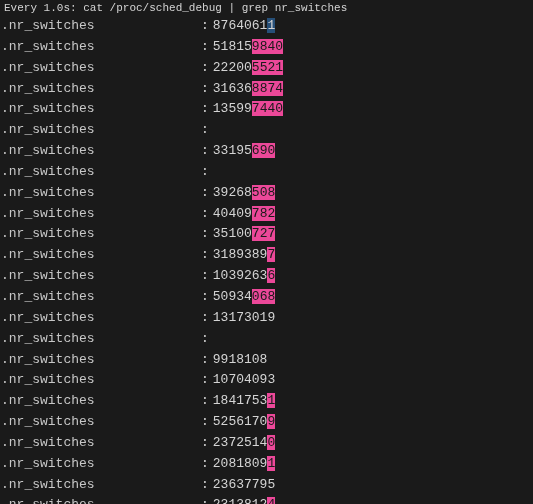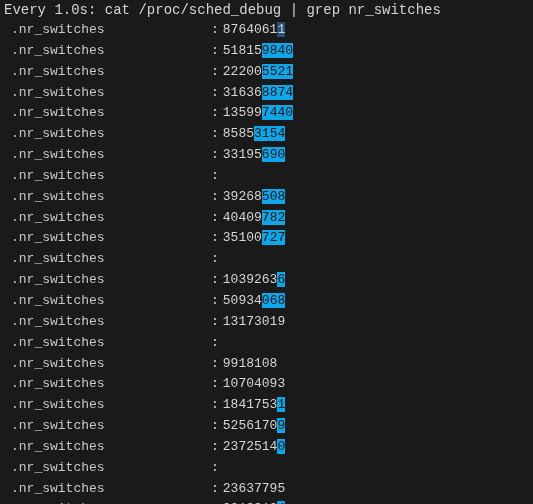--- a/index.html
+++ b/index.html
@@ -19,46 +19,46 @@
     .terminal {
       background-color: #1a1a1a;
       padding: 0;
       width: 533px;
       min-height: 504px;
     }
     .header-line {
       background-color: #1a1a1a;
       color: #d4d4d4;
       padding: 2px 4px;
-      font-size: 14px;
+      font-size: 11px;
       white-space: nowrap;
     }
     .data-row {
       display: flex;
       align-items: center;
-      padding: 1px 11px;
+      padding: 1px 1px;
       font-size: 13px;
       white-space: nowrap;
       line-height: 1.45;
     }
     .label {
       color: #c8c8c8;
       min-width: 200px;
     }
     .colon {
       color: #d4d4d4;
       margin: 0 4px 0 0;
     }
     .value-container {
       display: inline-block;
       position: relative;
     }
     
     .highlight-orange {
-      background-color: #0ea5e9;
+      background-color: #ec4899;
       color: #1a1a1a;
     }
     .highlight-blue {
       background-color: #264f78;
       color: #d4d4d4;
     }
     .plain {
       color: #d4d4d4;
     }
   </style>
@@ -91,21 +91,20 @@
         <span class="value-container"><span class="plain">31636</span><span class="highlight-orange">8874</span></span>
       </div>
       <div class="data-row">
         <span class="label">.nr_switches</span>
         <span class="colon">: </span>
         <span class="value-container"><span class="plain">13599</span><span class="highlight-orange">7440</span></span>
       </div>
       <div class="data-row">
         <span class="label">.nr_switches</span>
         <span class="colon">: </span>
-        <span class="value-container"><span class="plain">8585</span><span class="highlight-orange">3154</span></span>
       </div>
       <div class="data-row">
         <span class="label">.nr_switches</span>
         <span class="colon">: </span>
         <span class="value-container"><span class="plain">33195</span><span class="highlight-orange">690</span></span>
       </div>
       <div class="data-row">
         <span class="label">.nr_switches</span>
         <span class="colon">: </span>
       </div>
@@ -120,20 +119,21 @@
         <span class="value-container"><span class="plain">40409</span><span class="highlight-orange">782</span></span>
       </div>
       <div class="data-row">
         <span class="label">.nr_switches</span>
         <span class="colon">: </span>
         <span class="value-container"><span class="plain">35100</span><span class="highlight-orange">727</span></span>
       </div>
       <div class="data-row">
         <span class="label">.nr_switches</span>
         <span class="colon">: </span>
+        <span class="value-container"><span class="plain">3189389</span><span class="highlight-orange">7</span></span>
       </div>
       <div class="data-row">
         <span class="label">.nr_switches</span>
         <span class="colon">: </span>
         <span class="value-container"><span class="plain">1039263</span><span class="highlight-orange">6</span></span>
       </div>
       <div class="data-row">
         <span class="label">.nr_switches</span>
         <span class="colon">: </span>
         <span class="value-container"><span class="plain">50934</span><span class="highlight-orange">068</span></span>
@@ -168,20 +168,21 @@
         <span class="value-container"><span class="plain">5256170</span><span class="highlight-orange">9</span></span>
       </div>
       <div class="data-row">
         <span class="label">.nr_switches</span>
         <span class="colon">: </span>
         <span class="value-container"><span class="plain">2372514</span><span class="highlight-orange">0</span></span>
       </div>
       <div class="data-row">
         <span class="label">.nr_switches</span>
         <span class="colon">: </span>
+        <span class="value-container"><span class="plain">2081809</span><span class="highlight-orange">1</span></span>
       </div>
       <div class="data-row">
         <span class="label">.nr_switches</span>
         <span class="colon">: </span>
         <span class="value-container"><span class="plain">23637795</span></span>
       </div>
       <div class="data-row">
         <span class="label">.nr_switches</span>
         <span class="colon">: </span>
         <span class="value-container"><span class="plain">2313812</span><span class="highlight-orange">4</span></span>

